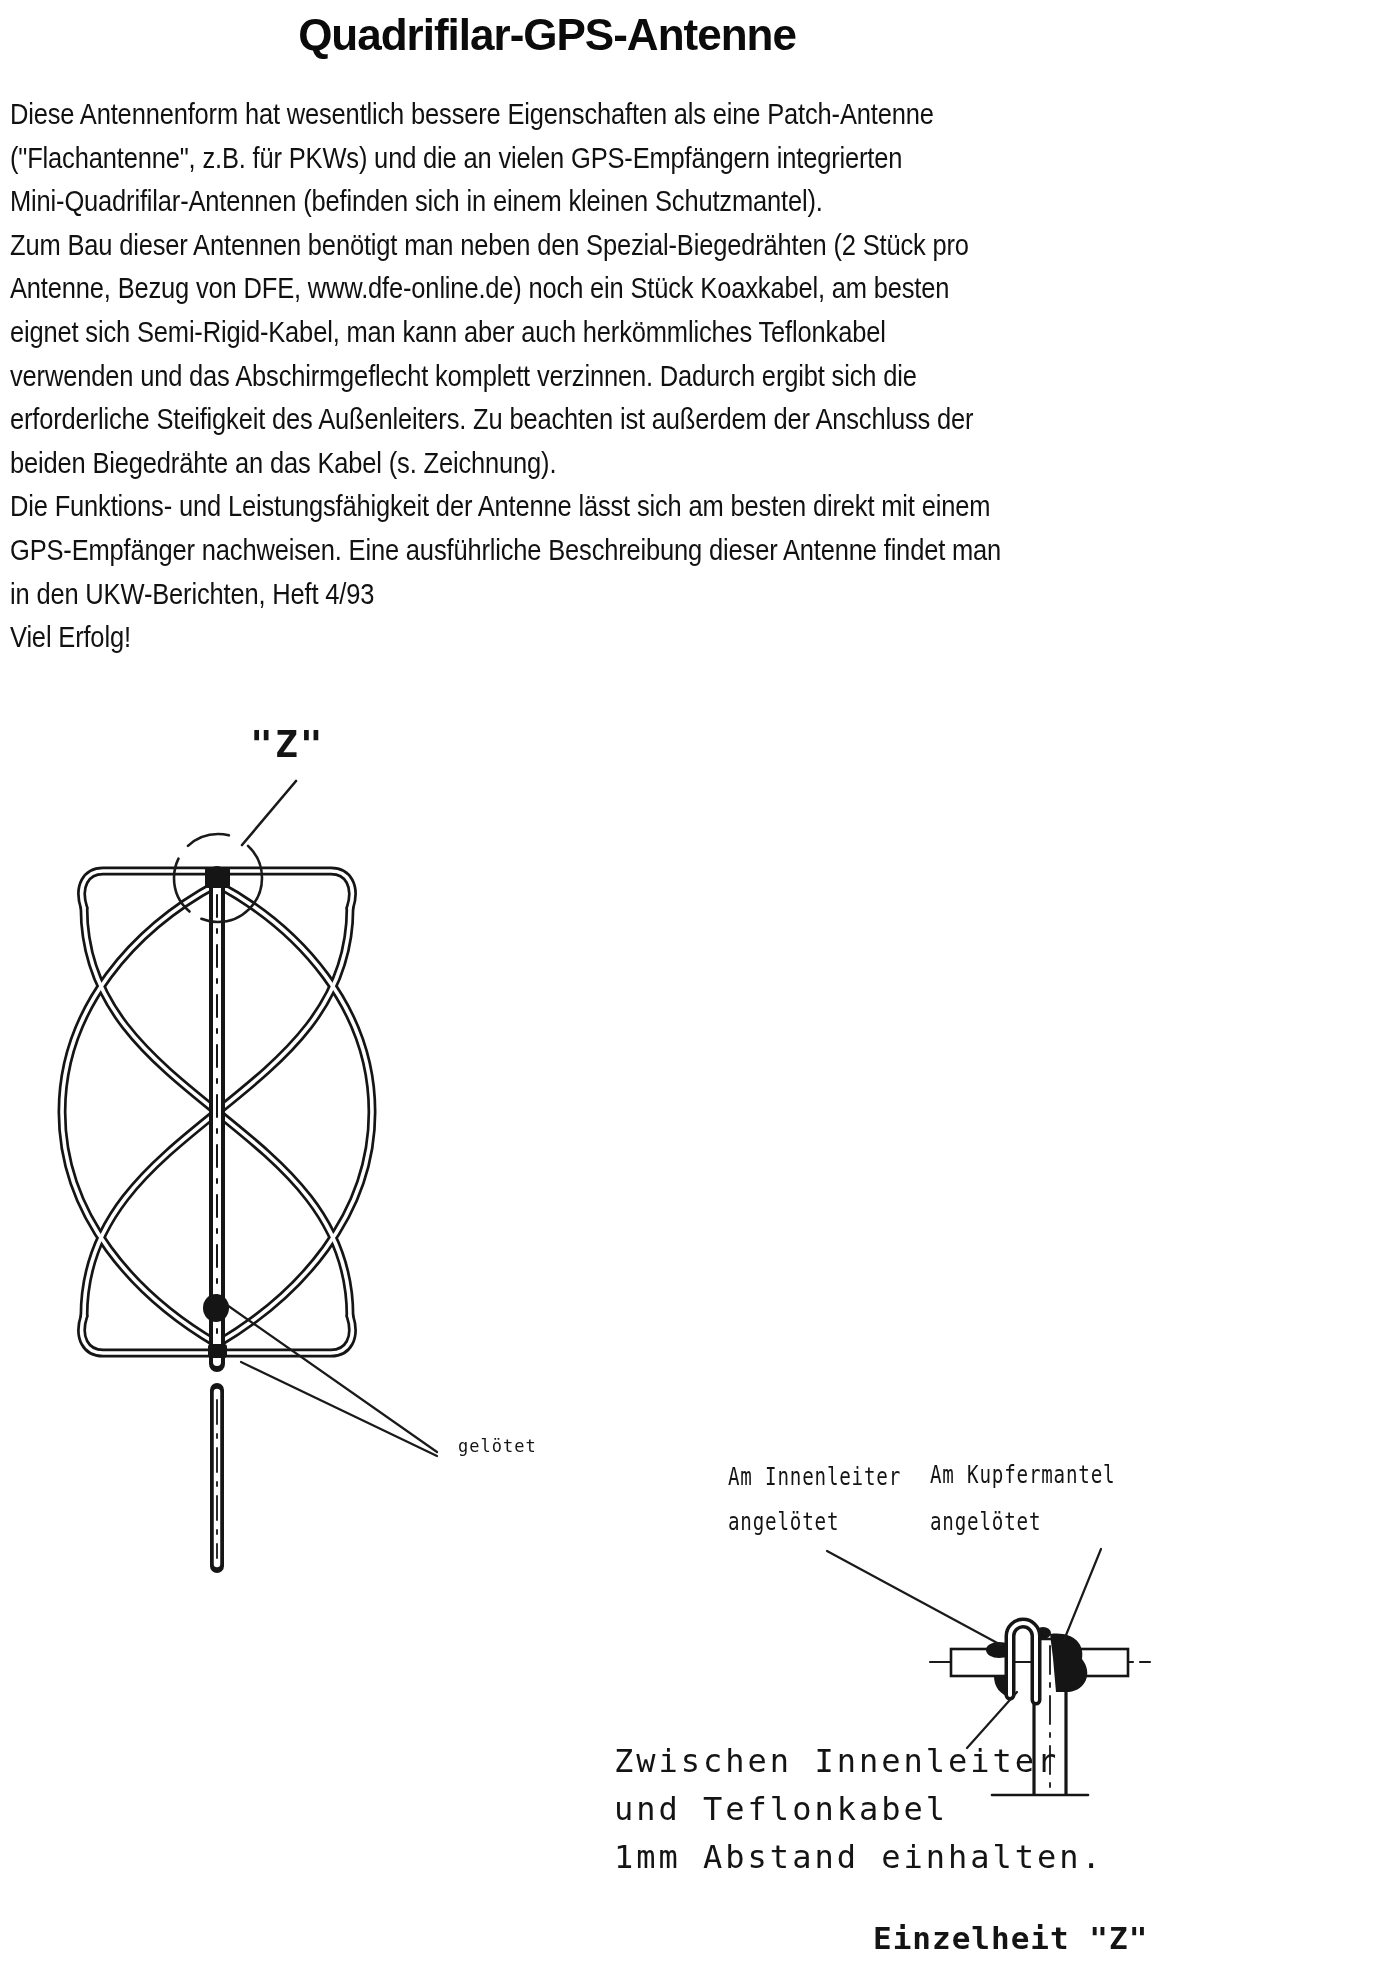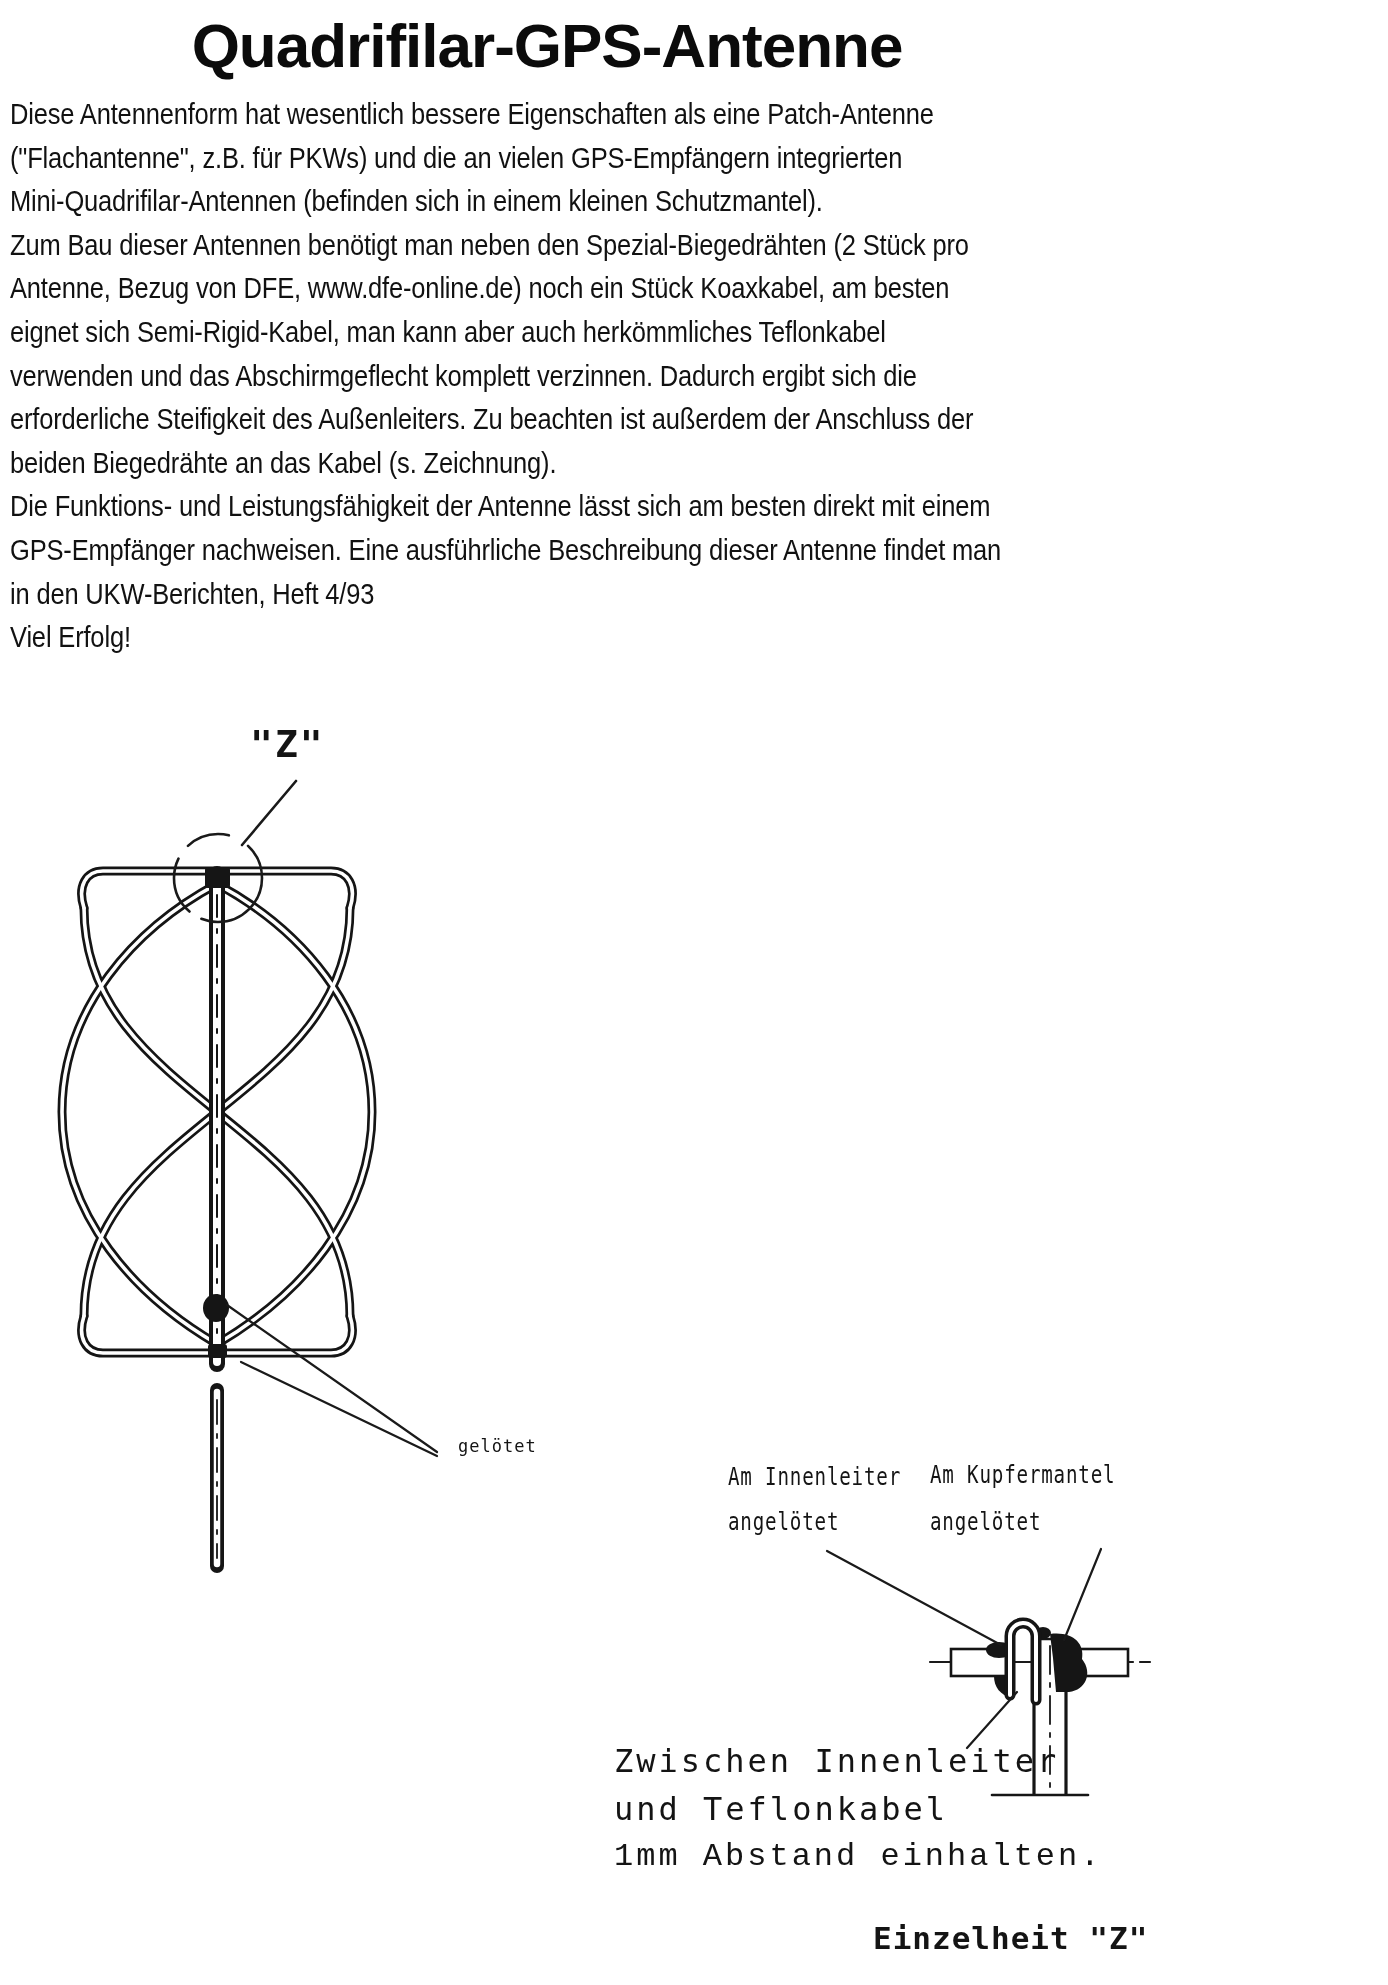--- a/index.html
+++ b/index.html
@@ -8,21 +8,21 @@
     width:1388px;height:1985px;
     margin:0 auto;
     background:#ffffff;
     color:#101010;
     font-family:"Liberation Sans",sans-serif;
     overflow:hidden;
   }
   .title{
     position:absolute;left:0;top:10px;width:1094px;
     text-align:center;
-    font-size:62px;font-weight:bold;letter-spacing:-1px;
+    font-size:44px;font-weight:bold;letter-spacing:-1px;
     color:#0b0b0b;
   }
   .body-text{
     position:absolute;left:10px;top:92px;width:1290px;
     transform:scaleX(0.85);transform-origin:0 0;
     font-size:30px;line-height:43.6px;letter-spacing:-0.2px;
     color:#111;
   }
   .bline{white-space:nowrap;}
   .lineart{position:absolute;left:0;top:0;pointer-events:none;}
@@ -34,21 +34,21 @@
   .zmark{left:250px;top:722px;font-size:38px;font-weight:bold;letter-spacing:2px;}
   .gel{left:458px;top:1436px;font-size:17px;letter-spacing:1px;}
   .dlabel-sm{font-size:24px;transform:scaleX(0.80);transform-origin:0 0;letter-spacing:1px;}
   .lbl-inner-1{left:728px;top:1463px;}
   .lbl-inner-2{left:728px;top:1508px;}
   .lbl-shield-1{left:930px;top:1461px;}
   .lbl-shield-2{left:930px;top:1508px;}
   .dnote{font-size:32px;letter-spacing:3px;}
   .note-1{left:614px;top:1742px;}
   .note-2{left:614px;top:1790px;}
-  .note-3{left:614px;top:1838px;font-family:Liberation Mono, monospace;}
+  .note-3{left:614px;top:1838px;}
   .dcap{left:873px;top:1920px;font-size:31px;font-weight:bold;letter-spacing:1px;}
 </style>
 </head>
 <body>
 
 <div class="page">
 
   <div class="title">Quadrifilar-GPS-Antenne</div>
 
   <div class="body-text">

